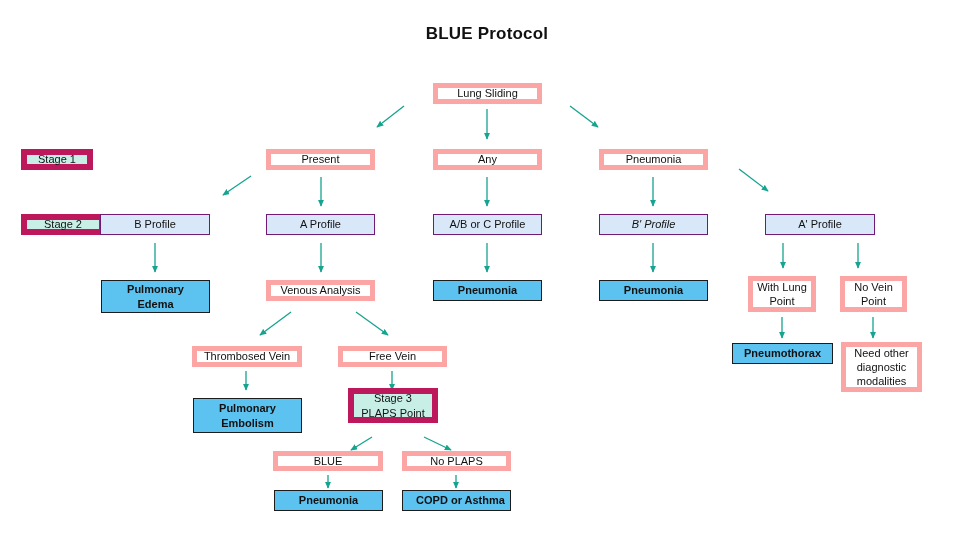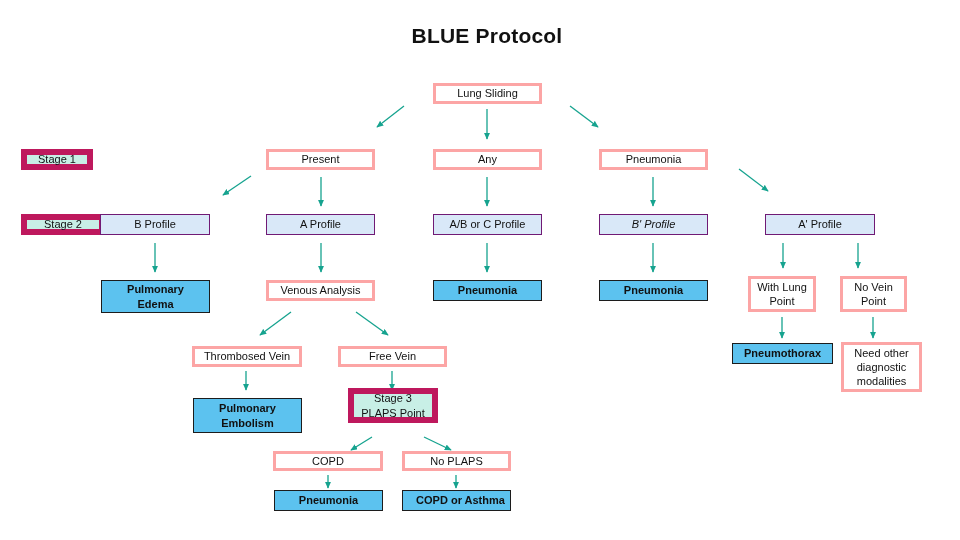--- a/index.html
+++ b/index.html
@@ -14,41 +14,41 @@
     height: 540px;
     background: #ffffff;
     overflow: hidden;
   }
   .title {
     position: absolute;
     left: 387px;
     top: 24px;
     width: 200px;
     text-align: center;
-    font-size: 21px;
+    font-size: 17px;
     font-weight: bold;
     color: #111111;
     letter-spacing: 0.2px;
   }
   .node {
     position: absolute;
     box-sizing: border-box;
     display: flex;
     align-items: center;
     justify-content: center;
     text-align: center;
     font-size: 11px;
     line-height: 1.3;
     color: #111111;
     white-space: pre-line;
     background: #ffffff;
   }
   .n-plain {
     background: #ffffff;
-    border: 3px solid #fca5a5;
+    border: 5px solid #fca5a5;
   }
   .n-stage {
     background: var(--stage-fill, #c8efe6);
     border: 6px solid #be185d;
   }
   .n-profile {
     background: var(--profile-fill, #d9e8f8);
     border: 1px solid #701a75;
   }
   .n-result {
@@ -142,19 +142,19 @@
   <div class="node n-result" style="left:732px; top:343px; width:101px; height:21px;">Pneumothorax</div>
   <div class="node n-plain" style="left:841px; top:342px; width:81px; height:50px;">Need other
 diagnostic
 modalities</div>
 
   <div class="node n-result" style="left:193px; top:398px; width:109px; height:35px;">Pulmonary
 Embolism</div>
   <div class="node n-stage" style="left:348px; top:388px; width:90px; height:35px;">Stage 3
 PLAPS Point</div>
 
-  <div class="node n-plain" style="left:273px; top:451px; width:110px; height:20px;">COPD</div>
+  <div class="node n-plain" style="left:273px; top:451px; width:110px; height:20px;">BLUE</div>
   <div class="node n-plain" style="left:402px; top:451px; width:109px; height:20px;">No PLAPS</div>
 
   <div class="node n-result" style="left:274px; top:490px; width:109px; height:21px;">Pneumonia</div>
   <div class="node n-result" style="left:402px; top:490px; width:109px; height:21px;padding-left:8px;">COPD or Asthma</div>
 
 </div>
 
 </body></html>

